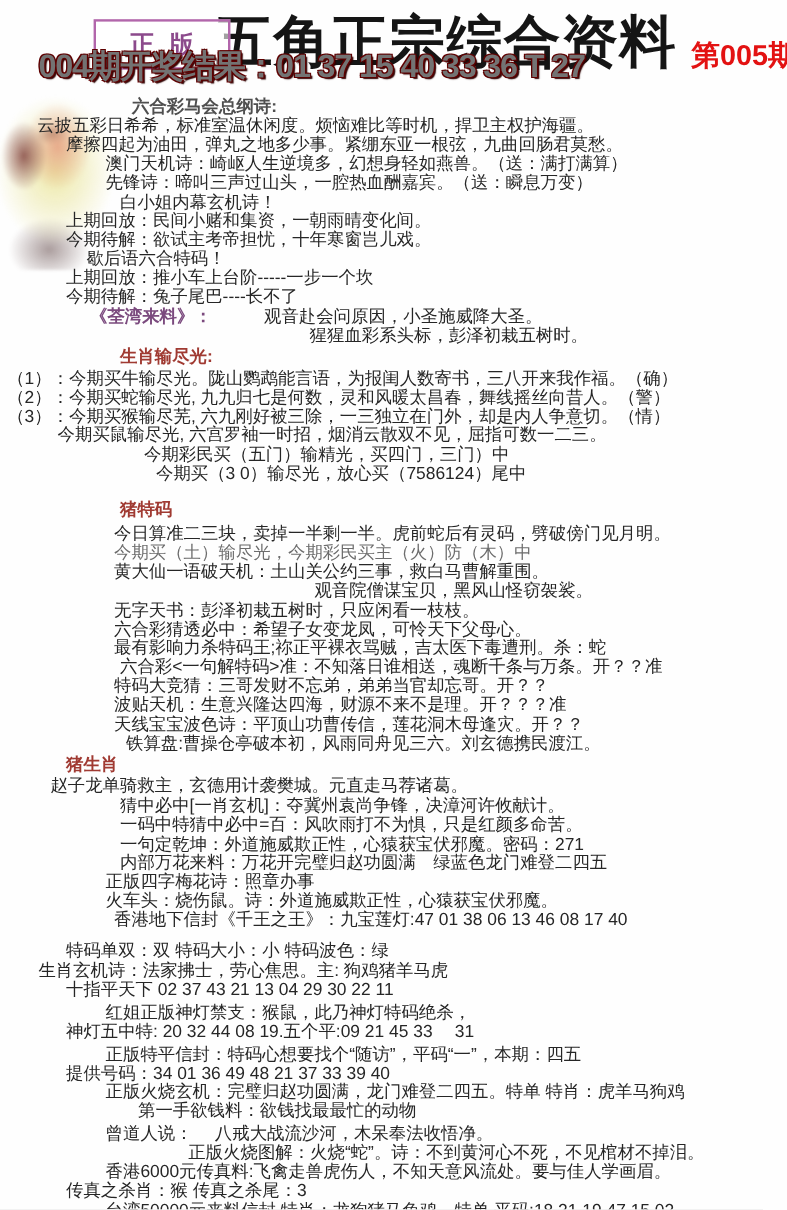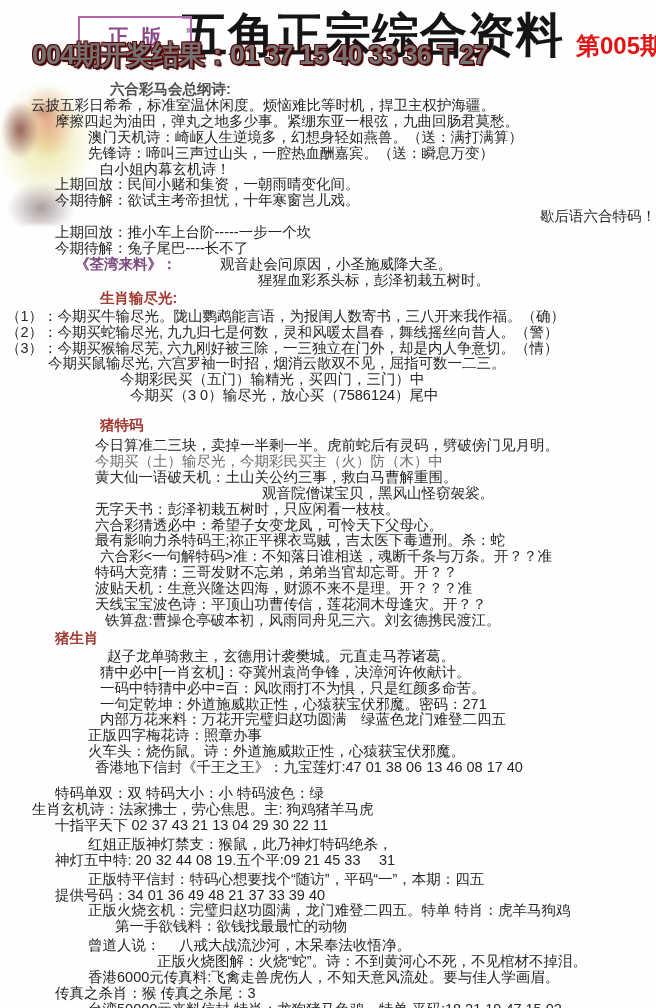--- a/index.html
+++ b/index.html
@@ -61,21 +61,21 @@
   <div class="result">004期开奖结果：01 37 15 40 33 36 T 27</div>
   <div class="content" id="content">
       <div class="line grayhdr" style="margin-left: 110px;"><span>六合彩马会总纲诗:</span></div>
       <div class="line" style="margin-left: 31px;"><span>云披五彩日希希，标准室温休闲度。烦恼难比等时机，捍卫主权护海疆。</span></div>
       <div class="line" style="margin-left: 55px;"><span>摩擦四起为油田，弹丸之地多少事。紧绷东亚一根弦，九曲回肠君莫愁。</span></div>
       <div class="line" style="margin-left: 88px;"><span>澳门天机诗：崎岖人生逆境多，幻想身轻如燕兽。（送：满打满算）</span></div>
       <div class="line" style="margin-left: 88px;"><span>先锋诗：啼叫三声过山头，一腔热血酬嘉宾。（送：瞬息万变）</span></div>
       <div class="line" style="margin-left: 100px;"><span>白小姐内幕玄机诗！</span></div>
       <div class="line" style="margin-left: 55px;"><span>上期回放：民间小赌和集资，一朝雨晴变化间。</span></div>
       <div class="line" style="margin-left: 55px;"><span>今期待解：欲试主考帝担忧，十年寒窗岂儿戏。</span></div>
-      <div class="line" style="margin-left: 72px; text-align: right;"><span>歇后语六合特码！</span></div>
+      <div class="line" style="margin-left: 72px;"><span>歇后语六合特码！</span></div>
       <div class="line" style="margin-left: 55px;"><span>上期回放：推小车上台阶-----一步一个坎</span></div>
       <div class="line" style="margin-left: 55px;"><span>今期待解：兔子尾巴----长不了</span></div>
       <div class="line" style="margin-left: 75px;"><span class="purple">《荃湾来料》：</span><span>　　　观音赴会问原因，小圣施威降大圣。</span></div>
       <div class="line" style="margin-left: 258px;"><span>猩猩血彩系头标，彭泽初栽五树时。</span></div>
       <div class="line red" style="margin-left: 100px; margin-top: 2px;"><span>生肖输尽光:</span></div>
       <div class="line" style="margin-left: 6px; margin-top: 2px;"><span>（1）：今期买牛输尽光。陇山鹦鹉能言语，为报闺人数寄书，三八开来我作福。（确）</span></div>
       <div class="line" style="margin-left: 6px;"><span>（2）：今期买蛇输尽光, 九九归七是何数，灵和风暖太昌春，舞线摇丝向昔人。（警）</span></div>
       <div class="line" style="margin-left: 6px;"><span>（3）：今期买猴输尽芜, 六九刚好被三除，一三独立在门外，却是内人争意切。（情）</span></div>
       <div class="line" style="margin-left: 48px;"><span>今期买鼠输尽光, 六宫罗袖一时招，烟消云散双不见，屈指可数一二三。</span></div>
       <div class="line" style="margin-left: 120px;"><span>今期彩民买（五门）输精光，买四门，三门）中</span></div>
@@ -87,21 +87,21 @@
       <div class="line" style="margin-left: 262px;"><span>观音院僧谋宝贝，黑风山怪窃袈裟。</span></div>
       <div class="line" style="margin-left: 95px;"><span>无字天书：彭泽初栽五树时，只应闲看一枝枝。</span></div>
       <div class="line" style="margin-left: 95px;"><span>六合彩猜透必中：希望子女变龙凤，可怜天下父母心。</span></div>
       <div class="line" style="margin-left: 95px;"><span>最有影响力杀特码王;祢正平裸衣骂贼，吉太医下毒遭刑。杀：蛇</span></div>
       <div class="line" style="margin-left: 100px;"><span>六合彩&lt;一句解特码&gt;准：不知落日谁相送，魂断千条与万条。开？？准</span></div>
       <div class="line" style="margin-left: 95px;"><span>特码大竞猜：三哥发财不忘弟，弟弟当官却忘哥。开？？</span></div>
       <div class="line" style="margin-left: 95px;"><span>波贴天机：生意兴隆达四海，财源不来不是理。开？？？准</span></div>
       <div class="line" style="margin-left: 95px;"><span>天线宝宝波色诗：平顶山功曹传信，莲花洞木母逢灾。开？？</span></div>
       <div class="line" style="margin-left: 105px;"><span>铁算盘:曹操仓亭破本初，风雨同舟见三六。刘玄德携民渡江。</span></div>
       <div class="line red" style="margin-left: 55px; margin-top: 2px;"><span>猪生肖</span></div>
-      <div class="line" style="margin-left: 107px; margin-top: 2px;"><span>赵子龙单骑救主，玄德用计袭樊城。元直走马荐诸葛。</span></div>
+      <div class="line" style="margin-left: 42px; margin-top: 2px; font-family: Liberation Mono, monospace;"><span>赵子龙单骑救主，玄德用计袭樊城。元直走马荐诸葛。</span></div>
       <div class="line" style="margin-left: 100px;"><span>猜中必中[一肖玄机]：夺冀州袁尚争锋，决漳河许攸献计。</span></div>
       <div class="line" style="margin-left: 100px;"><span>一码中特猜中必中=百：风吹雨打不为惧，只是红颜多命苦。</span></div>
       <div class="line" style="margin-left: 100px;"><span>一句定乾坤：外道施威欺正性，心猿获宝伏邪魔。密码：271</span></div>
       <div class="line" style="margin-left: 100px;"><span>内部万花来料：万花开完璧归赵功圆满　绿蓝色龙门难登二四五</span></div>
       <div class="line" style="margin-left: 88px;"><span>正版四字梅花诗：照章办事</span></div>
       <div class="line" style="margin-left: 88px;"><span>火车头：烧伤鼠。诗：外道施威欺正性，心猿获宝伏邪魔。</span></div>
       <div class="line" style="margin-left: 95px;"><span>香港地下信封《千王之王》：九宝莲灯:47 01 38 06 13 46 08 17 40</span></div>
       <div class="line" style="margin-left: 55px; margin-top: 10px;"><span>特码单双：双 特码大小：小 特码波色：绿</span></div>
       <div class="line" style="margin-left: 32px;"><span>生肖玄机诗：法家拂士，劳心焦思。主: 狗鸡猪羊马虎</span></div>
       <div class="line" style="margin-left: 55px;"><span>十指平天下 02 37 43 21 13 04 29 30 22 11</span></div>

